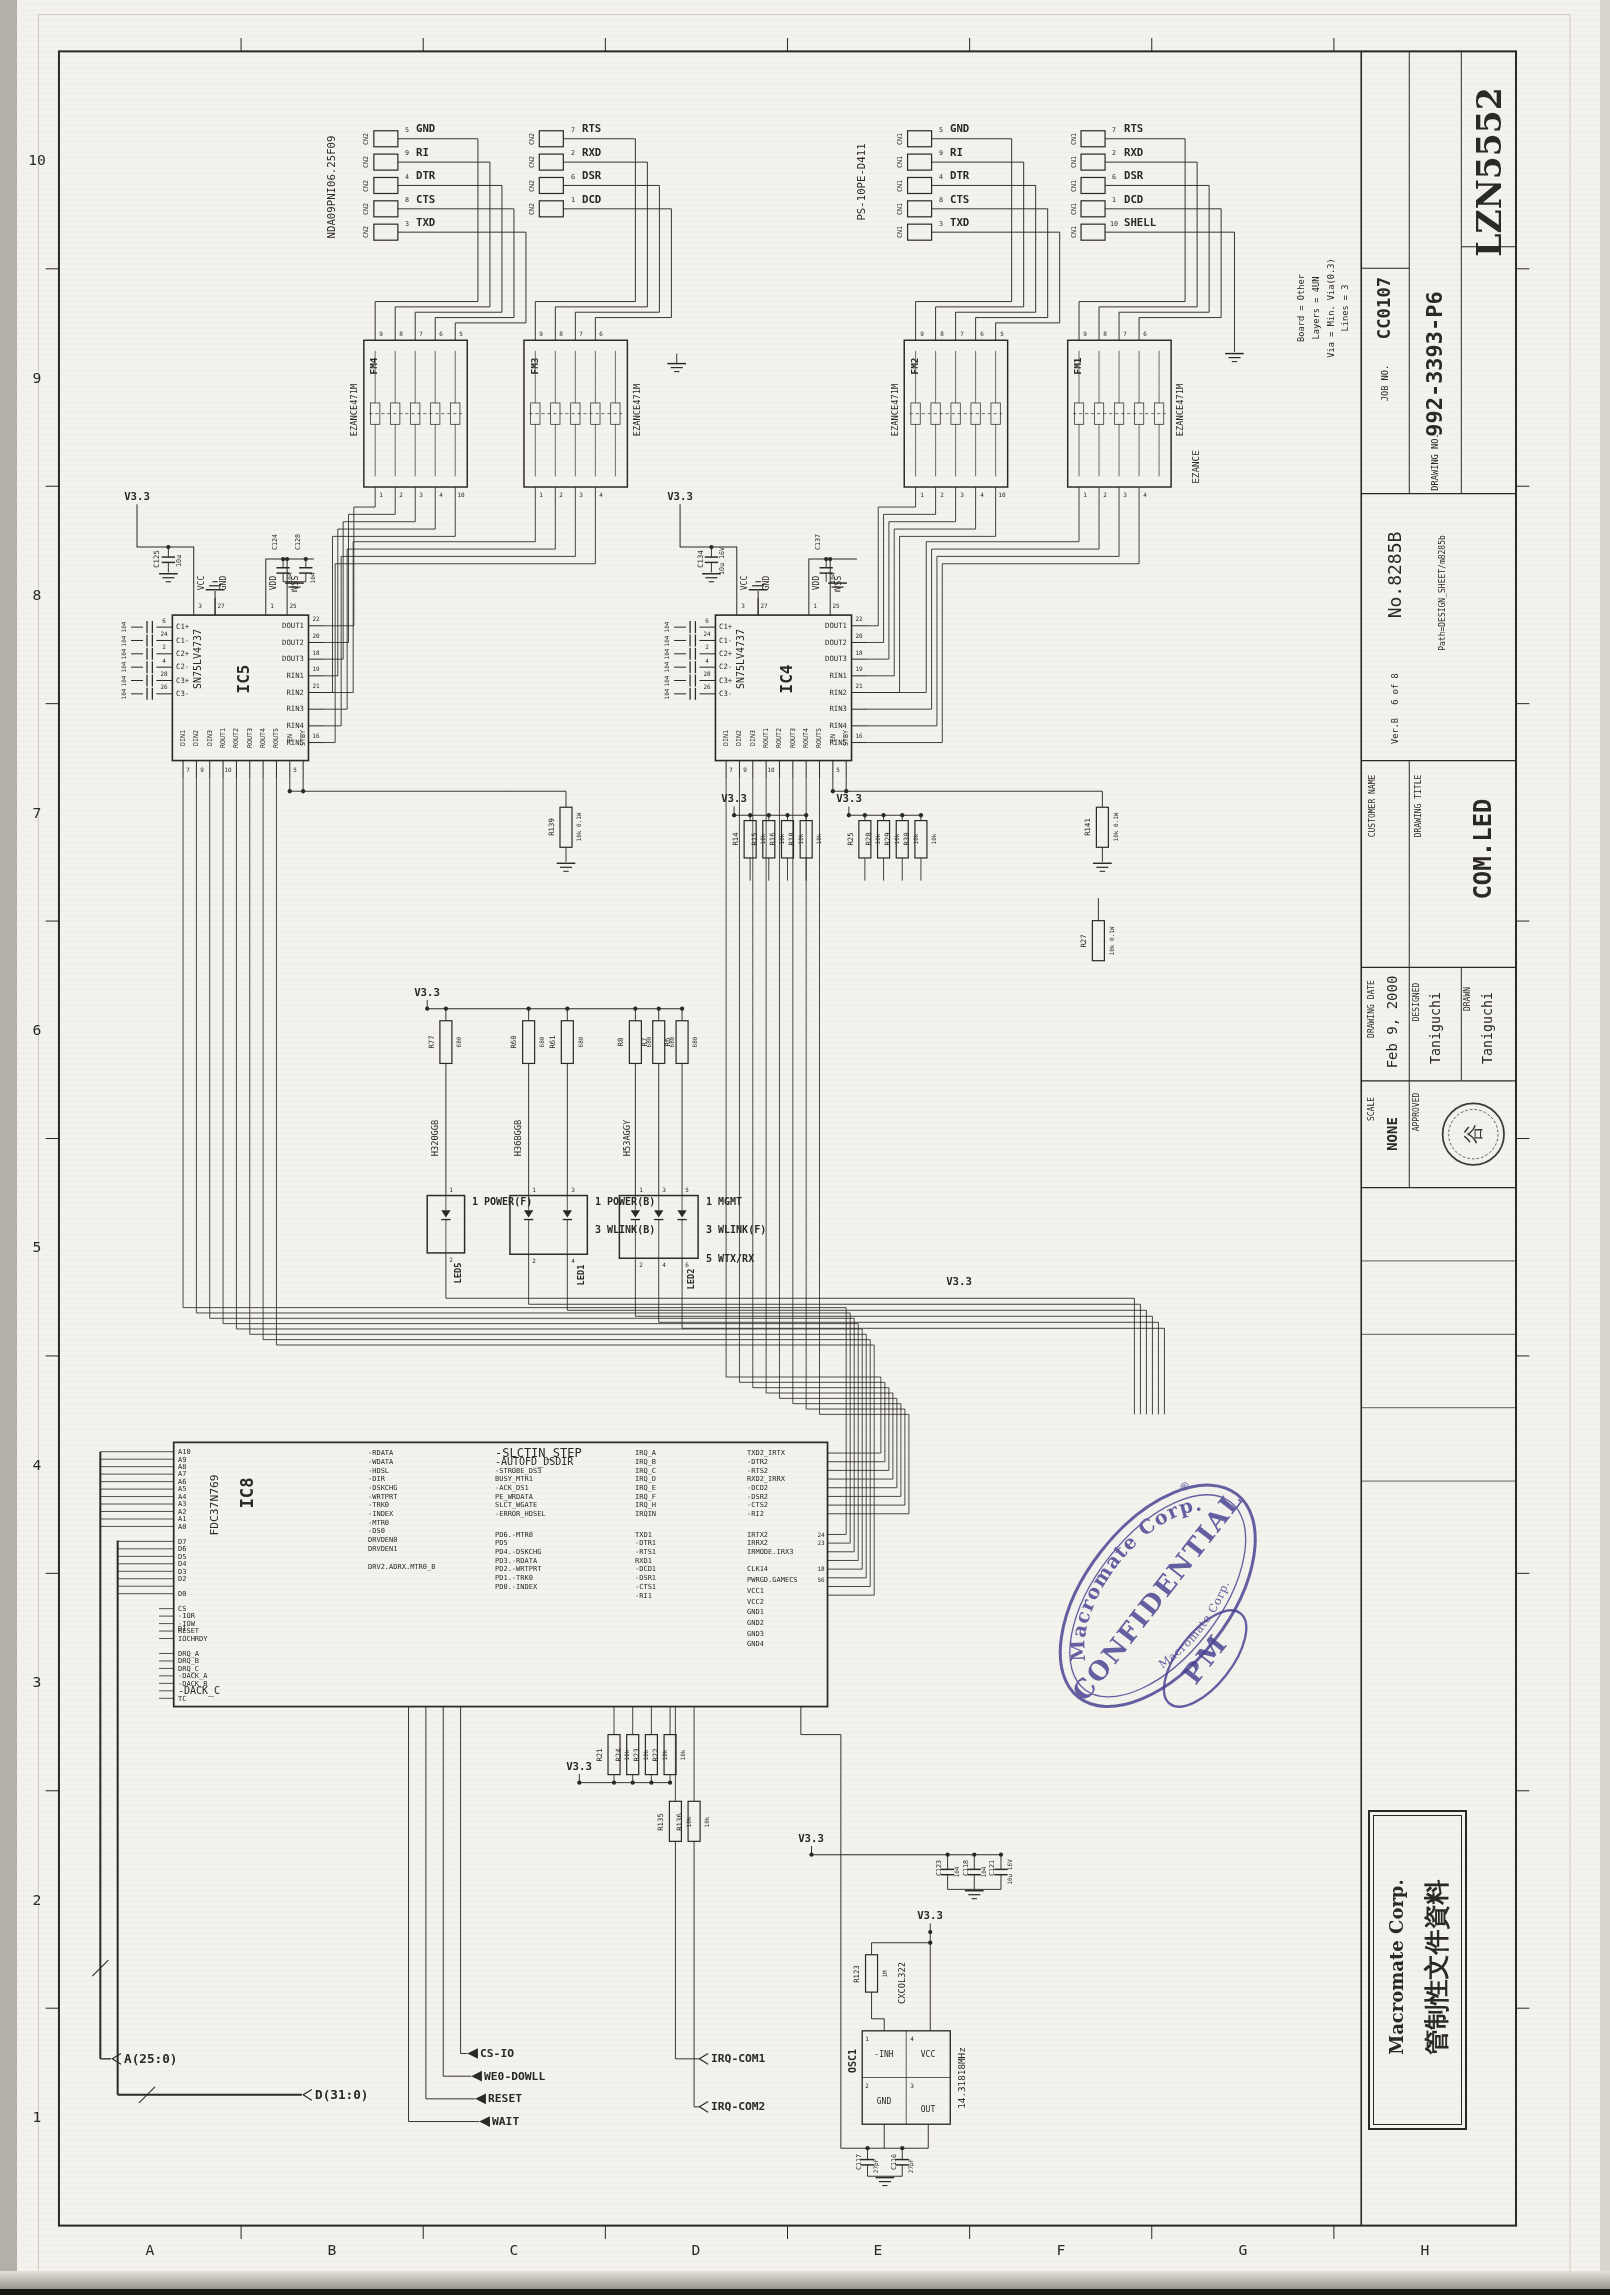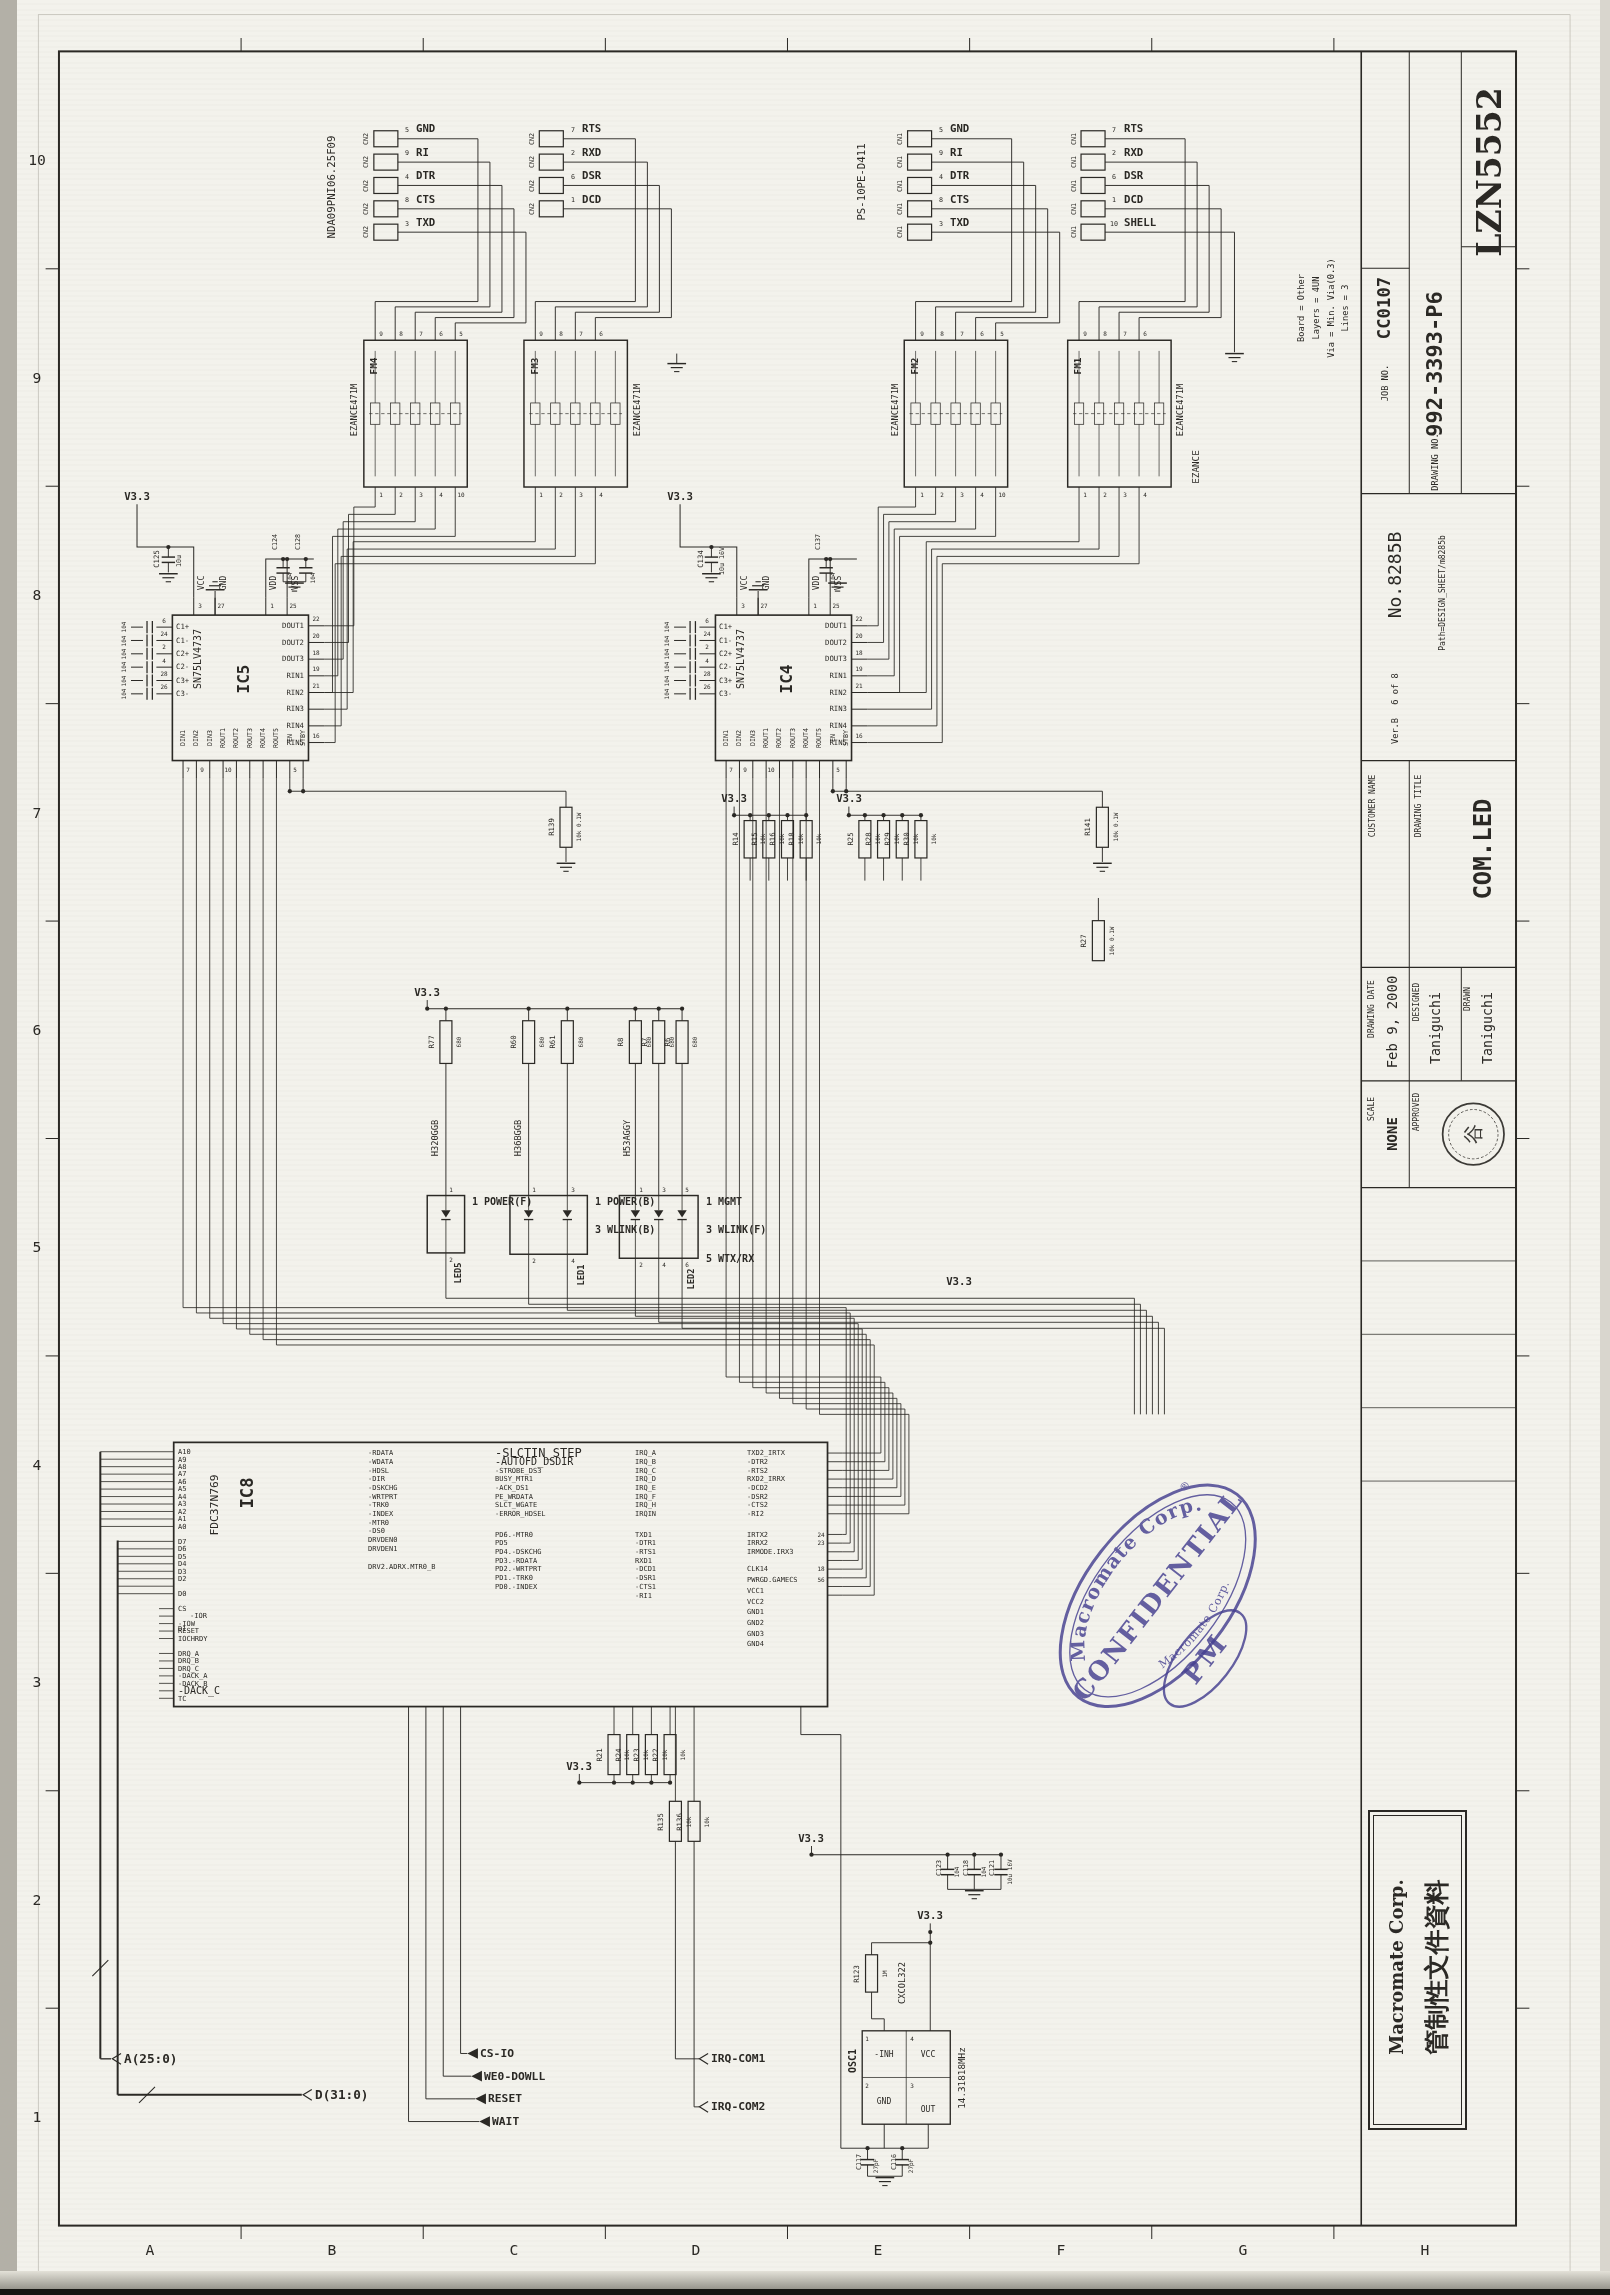--- a/index.html
+++ b/index.html
@@ -1025,21 +1025,21 @@
     <div class="t la" style="left: 178px; top: 1527px; font-size: 7px;">A0</div>
     <div class="t la" style="left: 178px; top: 1542px; font-size: 7px;">D7</div>
     <div class="t la" style="left: 178px; top: 1549px; font-size: 7px;">D6</div>
     <div class="t la" style="left: 178px; top: 1557px; font-size: 7px;">D5</div>
     <div class="t la" style="left: 178px; top: 1564px; font-size: 7px;">D4</div>
     <div class="t la" style="left: 178px; top: 1572px; font-size: 7px;">D3</div>
     <div class="t la" style="left: 178px; top: 1579px; font-size: 7px;">D2</div>
     <div class="t la" style="left: 178px; top: 1629px; font-size: 7px;">D1</div>
     <div class="t la" style="left: 178px; top: 1594px; font-size: 7px;">D0</div>
     <div class="t la" style="left: 178px; top: 1609px; font-size: 7px;">CS</div>
-    <div class="t la" style="left: 178px; top: 1616px; font-size: 7px; margin-left: 12px;">-IOR</div>
+    <div class="t la" style="left: 178px; top: 1616px; font-size: 7px;">-IOR</div>
     <div class="t la" style="left: 178px; top: 1624px; font-size: 7px;">-IOW</div>
     <div class="t la" style="left: 178px; top: 1631px; font-size: 7px;">RESET</div>
     <div class="t la" style="left: 178px; top: 1639px; font-size: 7px;">IOCHRDY</div>
     <div class="t la" style="left: 178px; top: 1654px; font-size: 7px;">DRQ_A</div>
     <div class="t la" style="left: 178px; top: 1661px; font-size: 7px;">DRQ_B</div>
     <div class="t la" style="left: 178px; top: 1669px; font-size: 7px;">DRQ_C</div>
     <div class="t la" style="left: 178px; top: 1676px; font-size: 7px;">-DACK_A</div>
     <div class="t la" style="left: 178px; top: 1684px; font-size: 7px;">-DACK_B</div>
     <div class="t la" style="left: 178px; top: 1691px; font-size: 10px;">-DACK_C</div>
     <div class="t la" style="left: 178px; top: 1699px; font-size: 7px;">TC</div>

